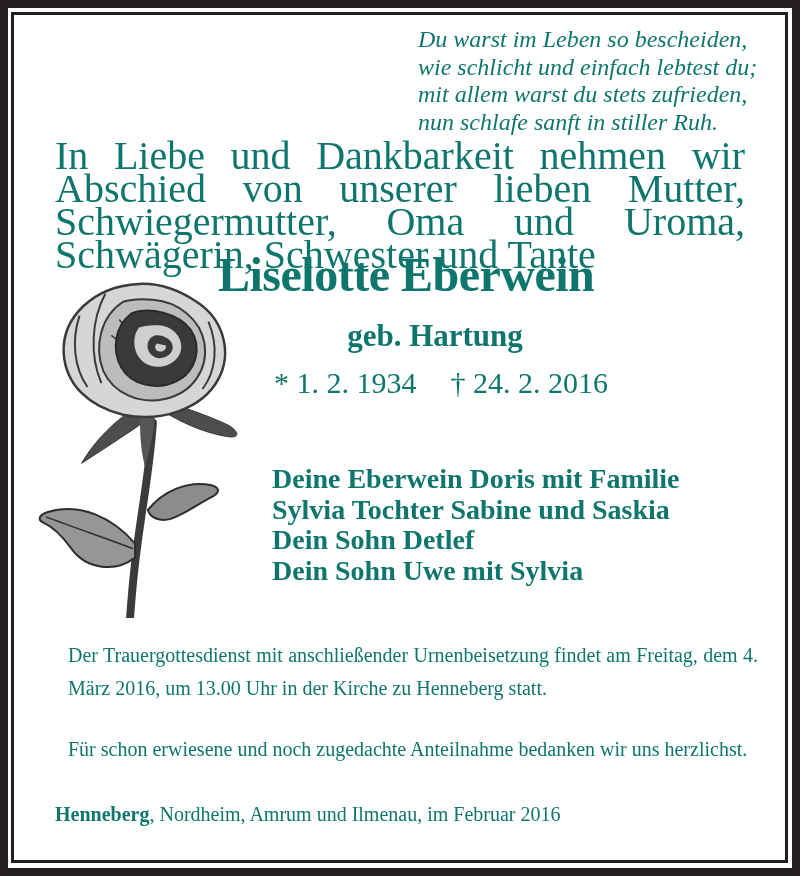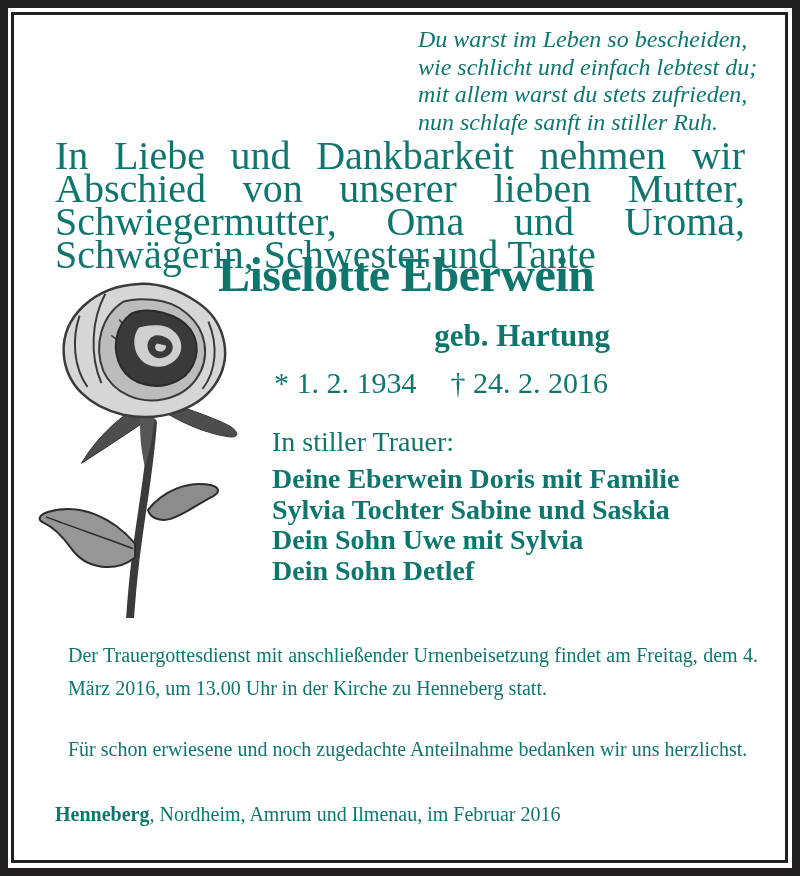--- a/index.html
+++ b/index.html
@@ -31,21 +31,21 @@
 
   .rose-wrap { position: absolute; top: 276px; left: 28px; width: 230px; height: 342px; }
   .rose-wrap svg { width: 100%; height: 100%; display: block; }
 
   .name {
     position: absolute; top: 244px; left: 218px; width: 540px;
     font-weight: bold; font-size: 48px; line-height: 62px;
     white-space: nowrap; letter-spacing: -0.5px;
   }
 
-  .sub-block { position: absolute; top: 319px; left: 260px; width: 350px; text-align: right; }
+  .sub-block { position: absolute; top: 319px; left: 260px; width: 350px; text-align: center; }
   .maiden { font-weight: bold; font-size: 31px; line-height: 34px; }
   .dates {
     display: flex; justify-content: space-between;
     margin-top: 13px; font-size: 30px; line-height: 33px;
     padding: 0 2px 0 14px;
   }
   .dates span { white-space: nowrap; }
 
   .trauer-heading { position: absolute; top: 426px; left: 272px; font-size: 28px; line-height: 32px; }
 
@@ -120,27 +120,26 @@
   <div class="name">Liselotte Eberwein</div>
 
   <div class="sub-block">
     <div class="maiden">geb. Hartung</div>
     <div class="dates">
       <span>* 1. 2. 1934</span>
       <span>† 24. 2. 2016</span>
     </div>
   </div>
 
-  <div class="trauer-heading">In stiller Trauer:</div>
 
   <div class="mourners">
     <div>Deine Eberwein Doris mit Familie</div>
     <div>Sylvia Tochter Sabine und Saskia</div>
+    <div>Dein Sohn Detlef</div>
     <div>Dein Sohn Uwe mit Sylvia</div>
-    <div>Dein Sohn Detlef</div>
   </div>
 
   <div class="para service">Der Trauergottesdienst mit anschließender Urnenbeisetzung findet am Freitag, dem 4. März 2016, um 13.00 Uhr in der Kirche zu Henneberg statt.</div>
 
   <div class="para thanks">Für schon erwiesene und noch zugedachte Anteilnahme bedanken wir uns herzlichst.</div>
 
   <div class="closing">
     <span class="place">Henneberg</span><span>, Nordheim, Amrum und Ilmenau, im Februar 2016</span>
   </div>
 </div>

